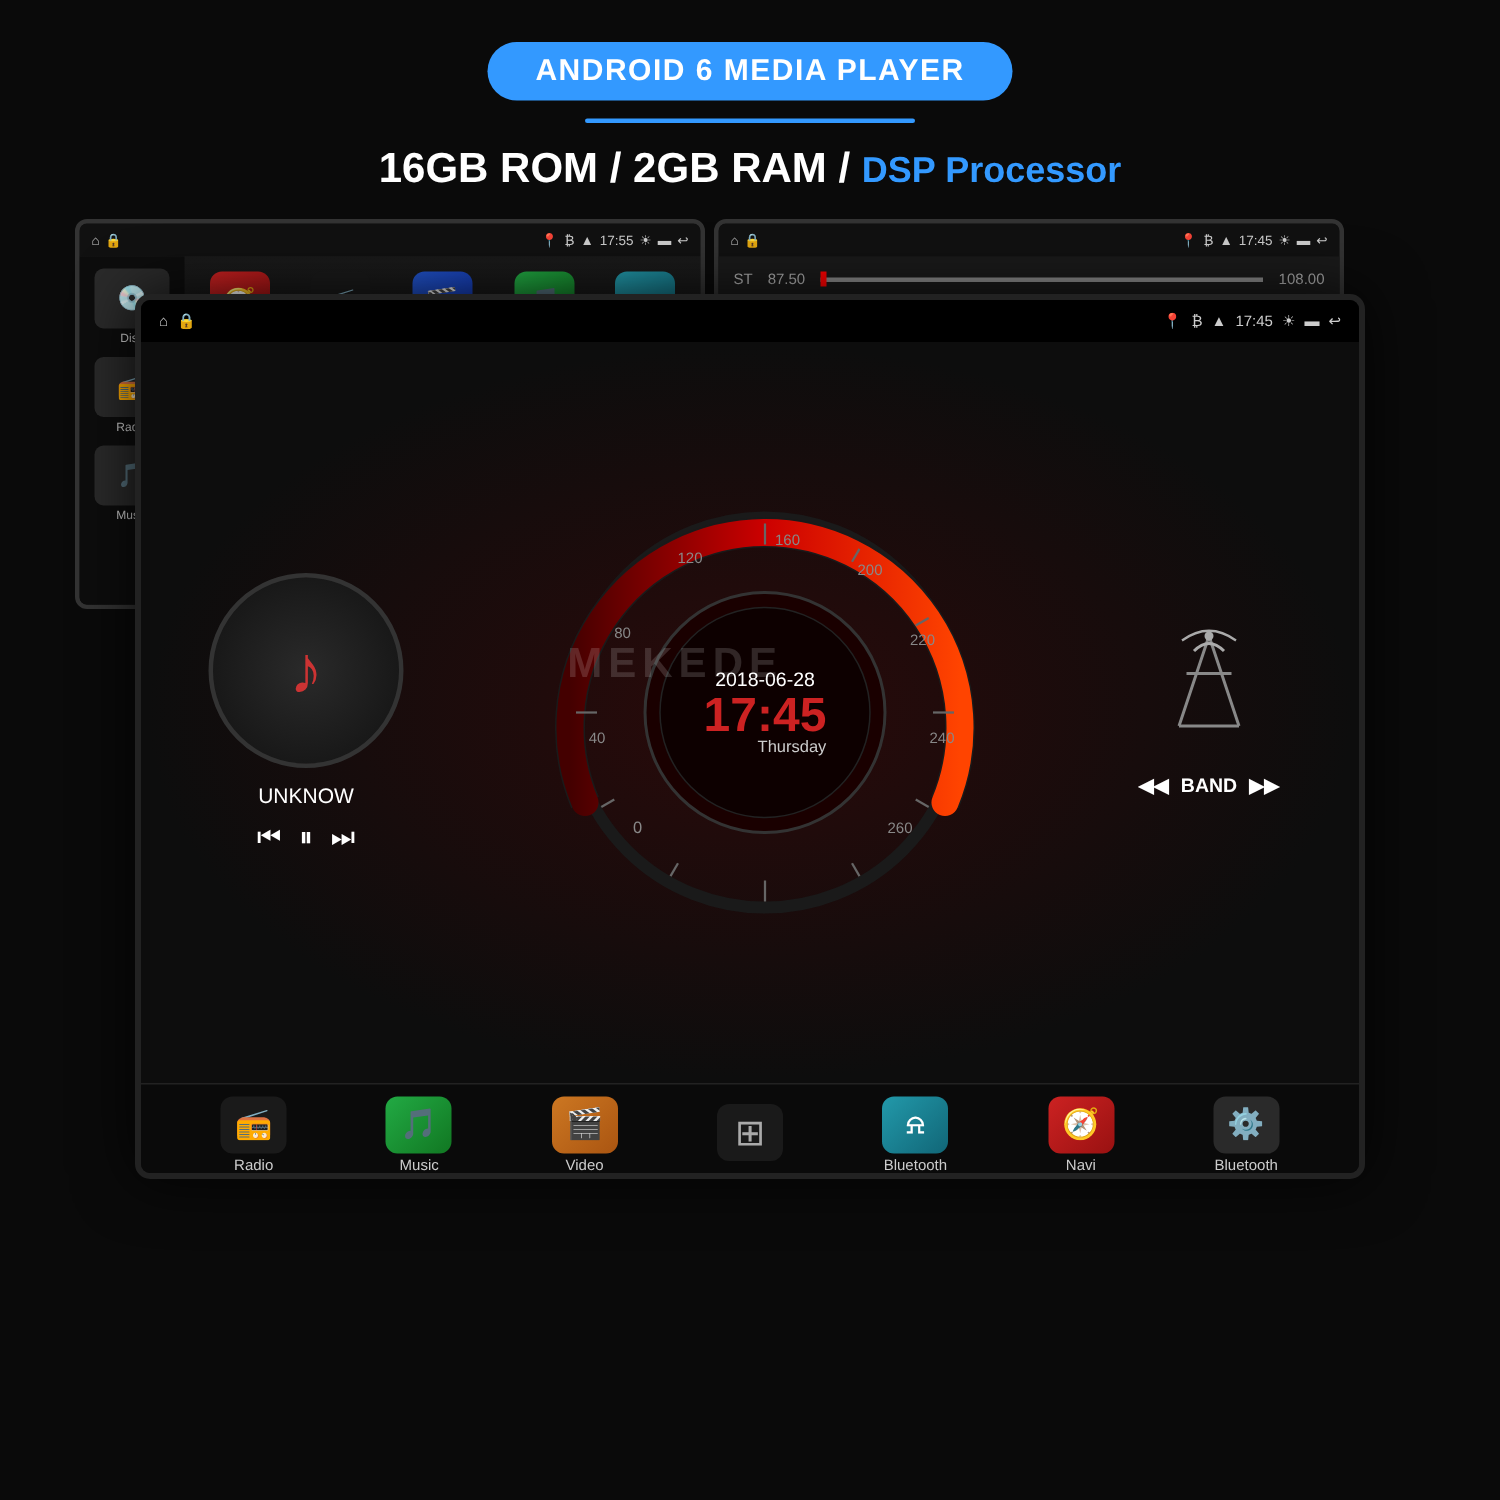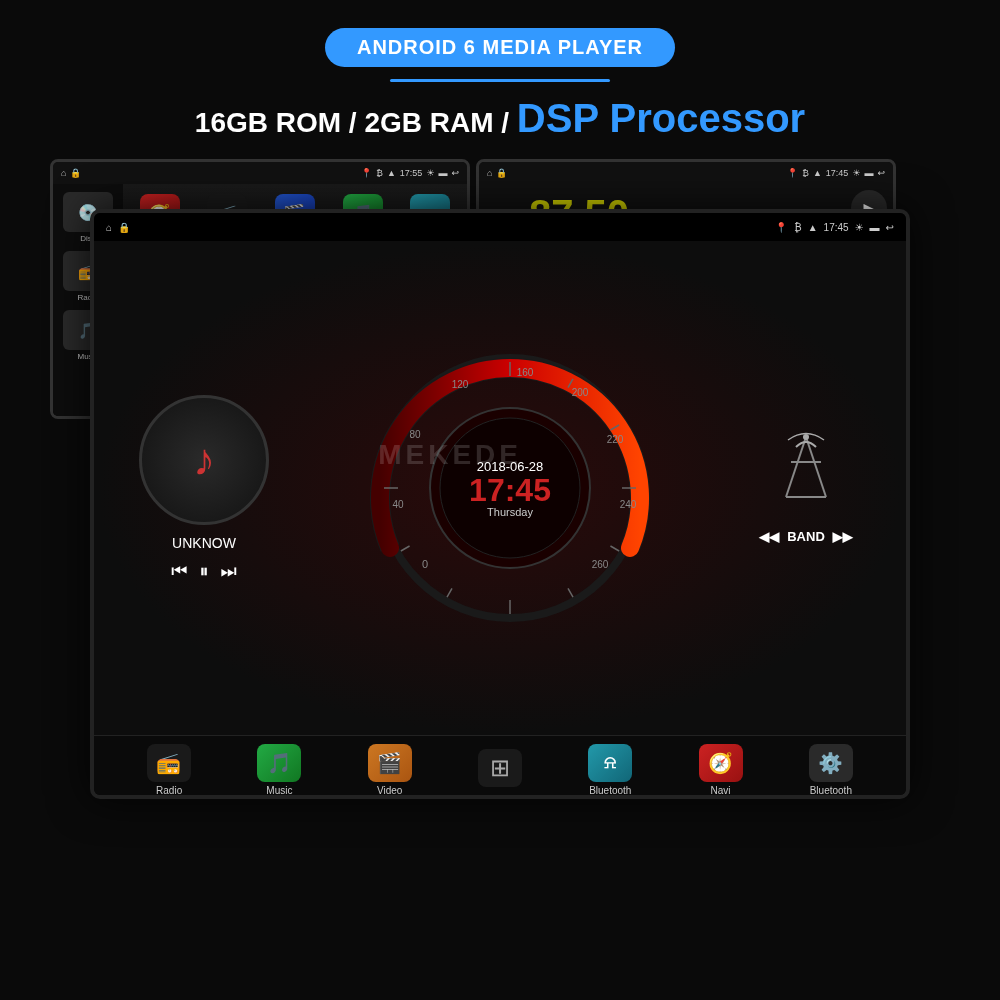--- a/index.html
+++ b/index.html
@@ -45,21 +45,21 @@
     }
     .spec-line {
       color: white;
       font-size: 28px;
       font-weight: 700;
       text-align: center;
       padding: 4px 0 10px;
     }
     .spec-line .dsp {
       color: #3399ff;
-      font-size: 40px;
+      font-size: 24px;
     }
 
     
     .screens-area {
       position: relative;
       width: 100%;
       height: 680px;
       display: flex;
       justify-content: center;
       align-items: flex-start;
@@ -350,21 +350,21 @@
     .speedo-time {
       color: #cc2222;
       font-size: 32px;
       font-weight: 700;
       text-align: center;
       line-height: 1;
     }
     .speedo-day {
       color: #ccc;
       font-size: 11px;
-      text-align: center;
+      text-align: right;
     }
 
     
     .music-right {
       width: 200px;
       display: flex;
       flex-direction: column;
       align-items: center;
       justify-content: center;
       padding: 20px;
@@ -525,20 +525,28 @@
           <span>📍</span>
           <span>₿</span>
           <span>▲</span>
           <span>17:45</span>
           <span>☀</span>
           <span>▬</span>
           <span>↩</span>
         </div>
       </div>
       <div class="screen-right-content">
+        <div class="radio-freq-bar">
+          <span>ST</span>
+          <span>87.50</span>
+          <span style="flex:1;height:3px;background:linear-gradient(90deg,#888,#888);position:relative;display:flex;align-items:center;">
+            <span style="width:4px;height:10px;background:red;position:absolute;left:0;"></span>
+          </span>
+          <span>108.00</span>
+        </div>
         <div class="radio-main">
           <div class="radio-left-panel">
             <div class="freq-big">87.50</div>
             <div class="freq-unit">MHz</div>
             <div class="radio-signal-icon">📡</div>
             <div class="band-controls">
               <span>◀◀</span>
               <span>BAND</span>
               <span>▶▶</span>
             </div>

